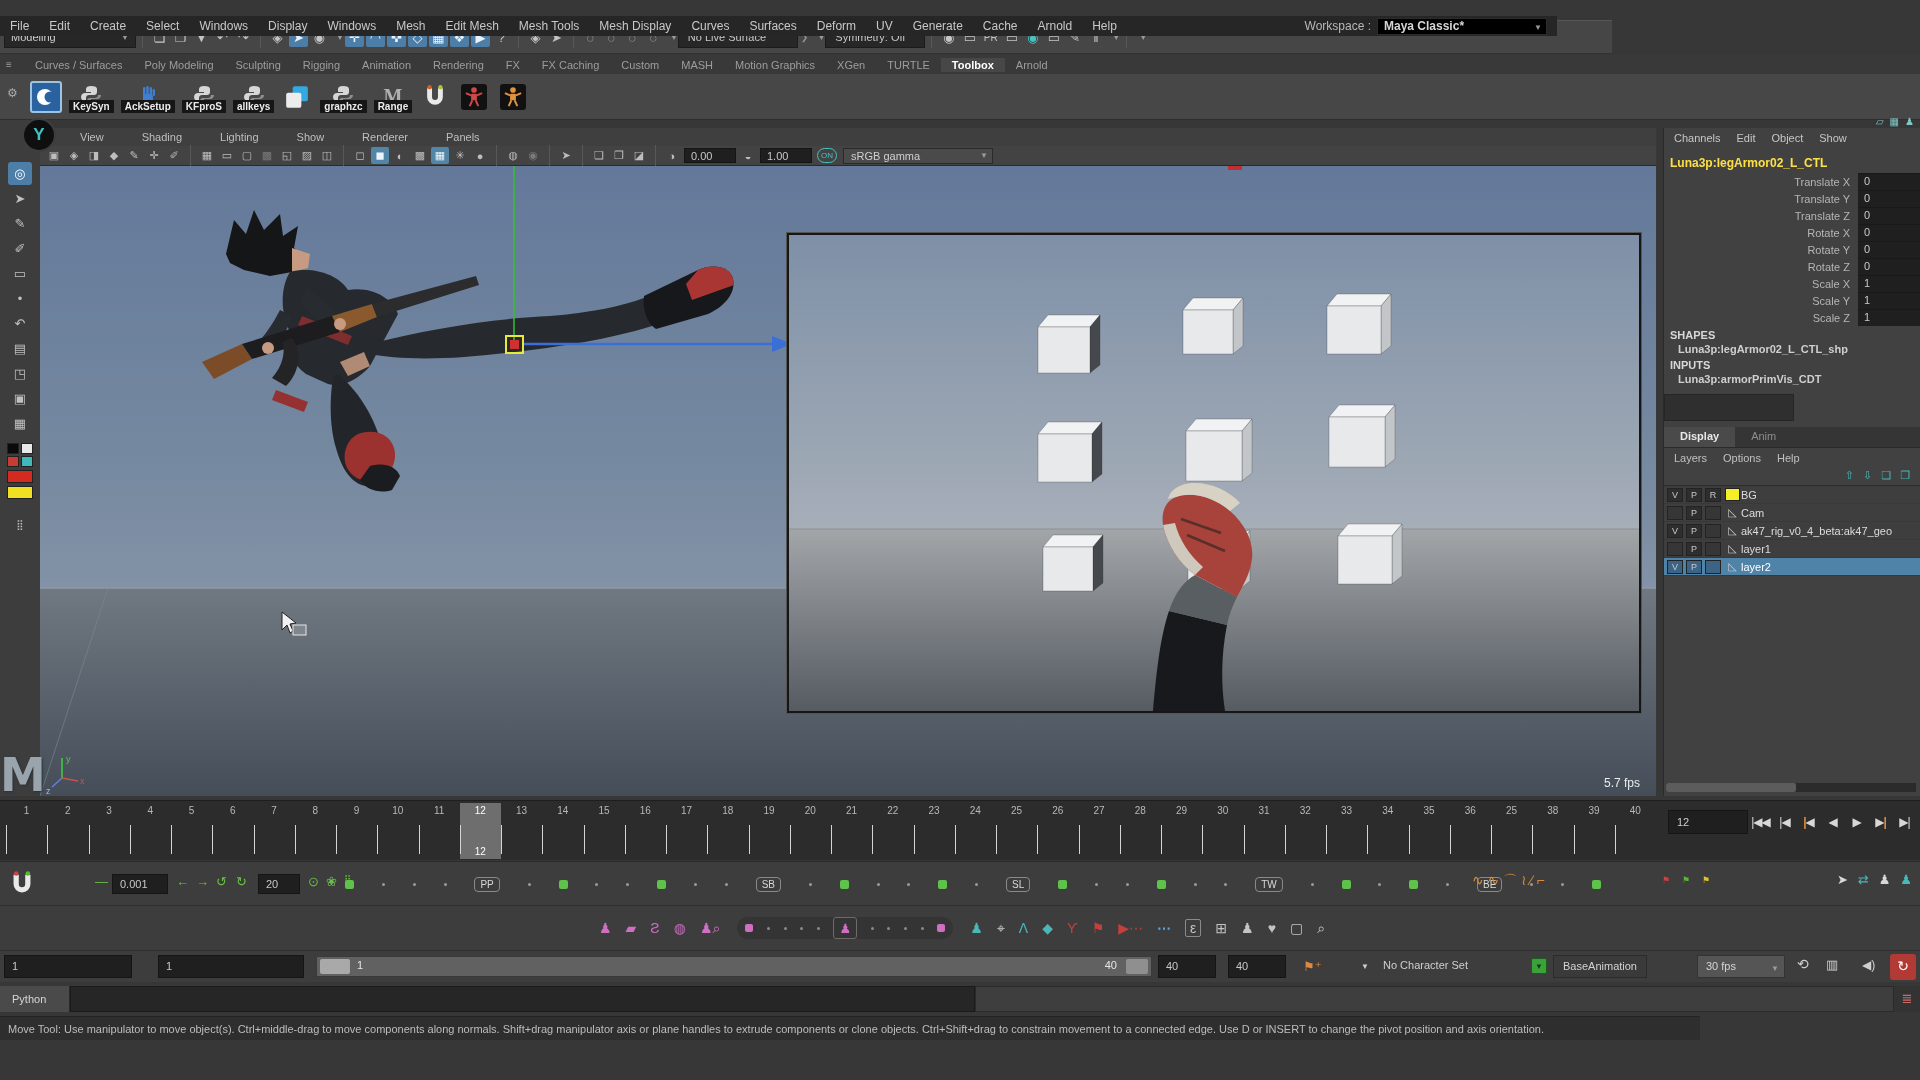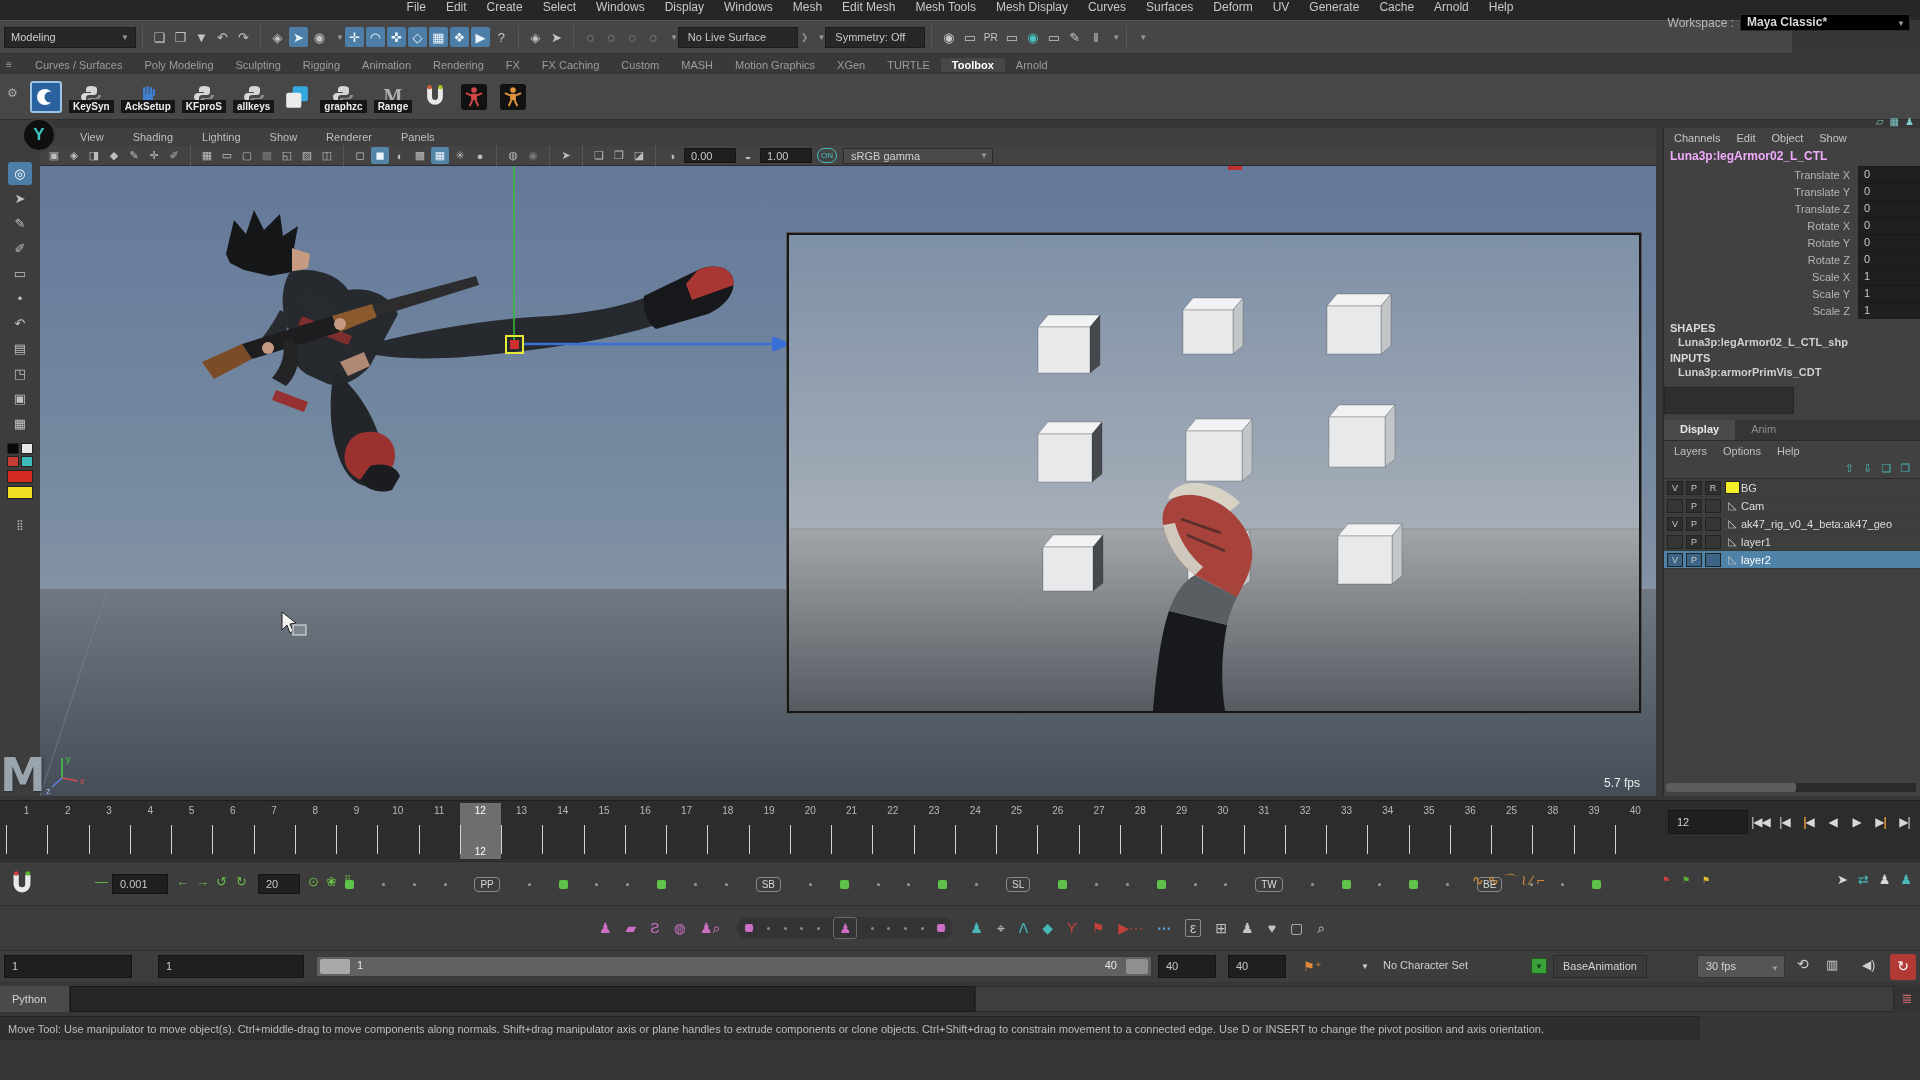--- a/index.html
+++ b/index.html
@@ -2,31 +2,31 @@
 <html><head>
 <meta charset="utf-8">
 <style>
   * { margin:0; padding:0; box-sizing:border-box; }
   html,body { width:1920px; height:1080px; background:#373737; }
   #app { position:relative; width:1920px; height:1080px; overflow:hidden;
          font-family:"Liberation Sans", sans-serif; color:#cacaca; background:#373737; }
   .abs { position:absolute; }
 
   
-  #menubar { position:absolute; left:0; top:0; width:1920px; height:20px; background:#262626;
-             display:flex; align-items:center; font-size:12px; z-index:30;flex-direction:column; }
+  #menubar { position:absolute; left:0; top:16px; width:1557px; height:20px; background:#262626;
+             display:flex; align-items:center; font-size:12px; z-index:30; }
   .menu-item { padding:0 10px; color:#c8c8c8; white-space:nowrap; }
   #workspace { margin-left:auto; display:flex; align-items:center; gap:6px; padding-right:10px; }
   #workspace .wlabel { color:#b8b8b8; font-size:12px; }
   #workspace .wvalue { background:#000000; border:1px solid #2c2c2c; width:170px; height:17px;
                        font-size:12px; color:#d6d6d6; padding:0 6px; line-height:15px; position:relative;font-weight:bold; }
   #workspace .wvalue .crt { position:absolute; right:4px; top:1px; }
 
   
-  #statusline { position:absolute; left:0; top:20px; width:1792px; height:34px; background:#464646;
+  #statusline { position:absolute; left:0; top:20px; width:1612px; height:34px; background:#464646;
                 border-top:1px solid #575757; border-bottom:1px solid #333;
                 display:flex; align-items:center; padding:0 4px; font-size:11px; }
   .dropdown { background:#272727; border:1px solid #1c1c1c; height:21px; display:flex; align-items:center;
               padding:0 6px; color:#cfcfcf; position:relative; }
   .crt { font-size:8px; color:#9a9a9a; margin-left:6px; }
   .sep { width:1px; height:22px; background:#2e2e2e; border-right:1px solid #585858; margin:0 6px; }
   .scol { color:#8f8f8f; font-size:9px; margin:0 3px; }
   .ic { width:19px; height:20px; display:flex; align-items:center; justify-content:center;
         color:#c4c4c4; font-size:13px; margin:0 1px; }
   .ic.bl { background:#4d7ea8; border-radius:2px; color:#e8f3fb; }
@@ -61,21 +61,21 @@
   .swatch-big { width:26px; height:13px; border:1px solid #222; margin:3px 0 0 7px; }
   #m-watermark { position:absolute; left:0px; top:628px; font-size:46px; font-weight:bold;
                  color:#9aa4ad; text-shadow:1px 1px 2px #2a3138; font-family:"DejaVu Sans",sans-serif; }
   #maya-badge { position:absolute; left:22px; top:118px; width:34px; height:34px; border-radius:50%;
                 background:#0f0f0f; border:2px solid #3e3e3e; z-index:20; display:flex; align-items:center;
                 justify-content:center; color:#3fc4c4; font-weight:bold; font-size:17px; }
 
   
   #viewport { position:absolute; left:40px; top:128px; width:1616px; height:668px; }
   .vp-menus { height:18px; background:#3f3f3f; font-size:11px; display:flex; align-items:center;
-              padding-left:28px; gap:5px; }
+              padding-left:28px; gap:14px; }
   .vp-menus span { padding:0 12px; color:#bfbfbf; }
   .vp-toolbar { height:20px; background:#434343; display:flex; align-items:center; font-size:11px;
                 padding:0 4px; border-bottom:1px solid #2a2a2a; }
   .vt { width:18px; height:17px; display:flex; align-items:center; justify-content:center;
         color:#bdbdbd; font-size:11px; margin:0 1px; }
   .vt.bl { background:#5285a6; border-radius:2px; color:#eaf4fb; }
   .vt.dim { color:#7a7a7a; }
   .vtfield { background:#1f1f1f; border:1px solid #151515; height:15px; line-height:14px;
              padding:0 6px; font-size:11px; color:#c8c8c8; margin:0 2px; }
   .on-toggle { width:20px; height:15px; border:1px solid #49c2c2; border-radius:8px; color:#49c2c2;
@@ -87,21 +87,21 @@
   #fps-label { position:absolute; right:16px; bottom:6px; font-size:12px; color:#ececec; z-index:6; }
   #pip { position:absolute; left:747px; top:67px; width:854px; height:480px; border:2px solid #161616;
          box-shadow:0 0 0 1px #555; z-index:4; }
   #scene-svg, #pip-svg { display:block; }
 
   
   #rightpanel { position:absolute; left:1663px; top:128px; width:257px; height:668px; background:#414141;
                 border-left:1px solid #2a2a2a; font-size:11px; }
   .panel-mini { position:absolute; right:6px; top:-12px; display:flex; gap:6px; color:#7fc7c7; font-size:10px; }
   .cb-menus { display:flex; gap:16px; padding:4px 10px 3px 10px; color:#c6c6c6; }
-  .cb-object { font-size:12px; font-weight:bold; color:#f0abfc; padding:2px 6px 3px 6px; white-space:nowrap; }
+  .cb-object { font-size:12px; font-weight:bold; color:#fde047; padding:2px 6px 3px 6px; white-space:nowrap;margin-top:7px; }
   .cb-row { display:flex; align-items:center; height:17px; }
   .cb-label { flex:1; text-align:right; padding-right:8px; color:#b5b5b5; }
   .cb-value { width:62px; background:#1f1f1f; border-top:1px solid #191919; color:#c8c8c8;
               padding:1px 6px; height:17px; }
   .cb-header { font-weight:bold; color:#d8d8d8; padding:3px 6px 1px 6px; }
   .cb-sub { font-weight:bold; color:#cfcfcf; padding:1px 6px 1px 14px; white-space:nowrap; }
   .notes-box { width:130px; height:27px; background:#2f2f2f; border:1px solid #262626; margin:8px 0 4px 0; }
   .le-tabs { display:flex; background:#353535; height:21px; margin-top:6px; border-bottom:1px solid #2a2a2a; }
   .le-tab { padding:3px 16px; color:#8c8c8c; }
   .le-tab.active { background:#4a4a4a; color:#e8e8e8; font-weight:bold; }

